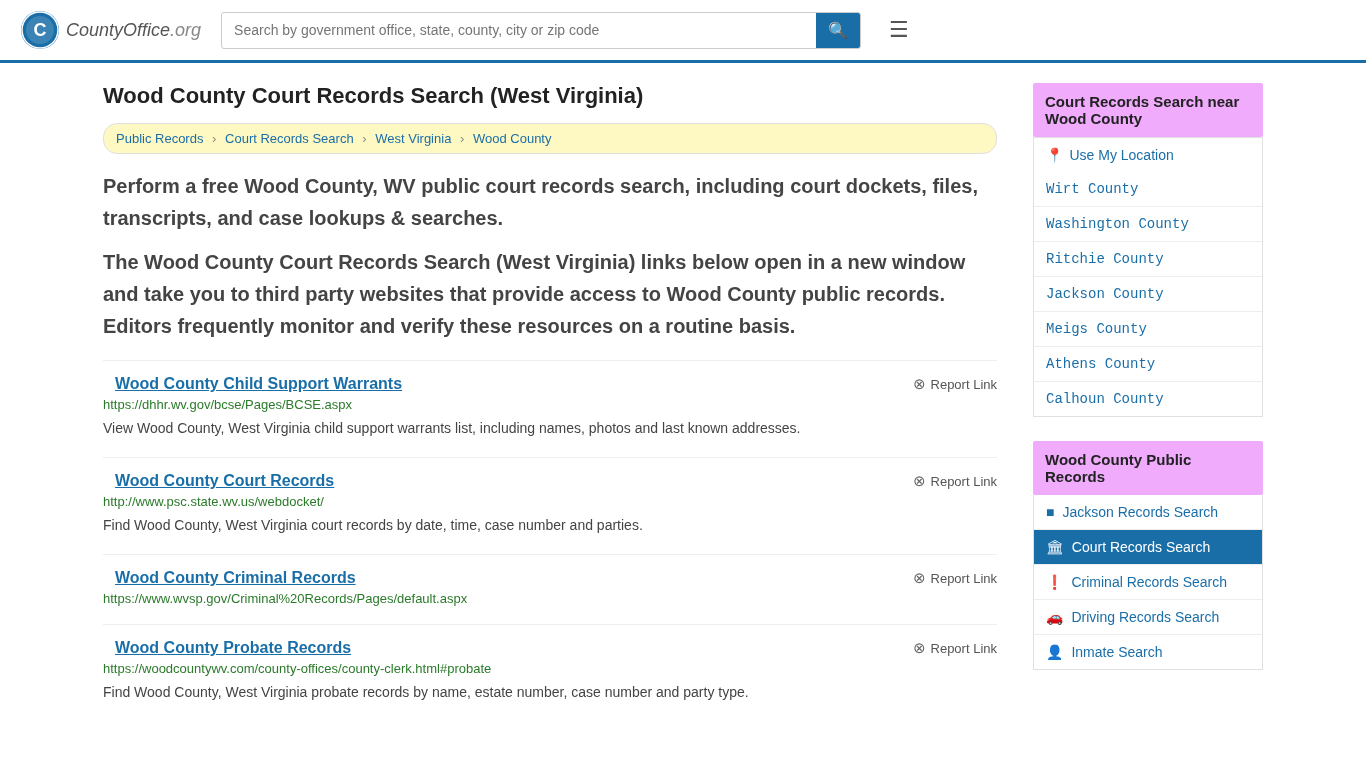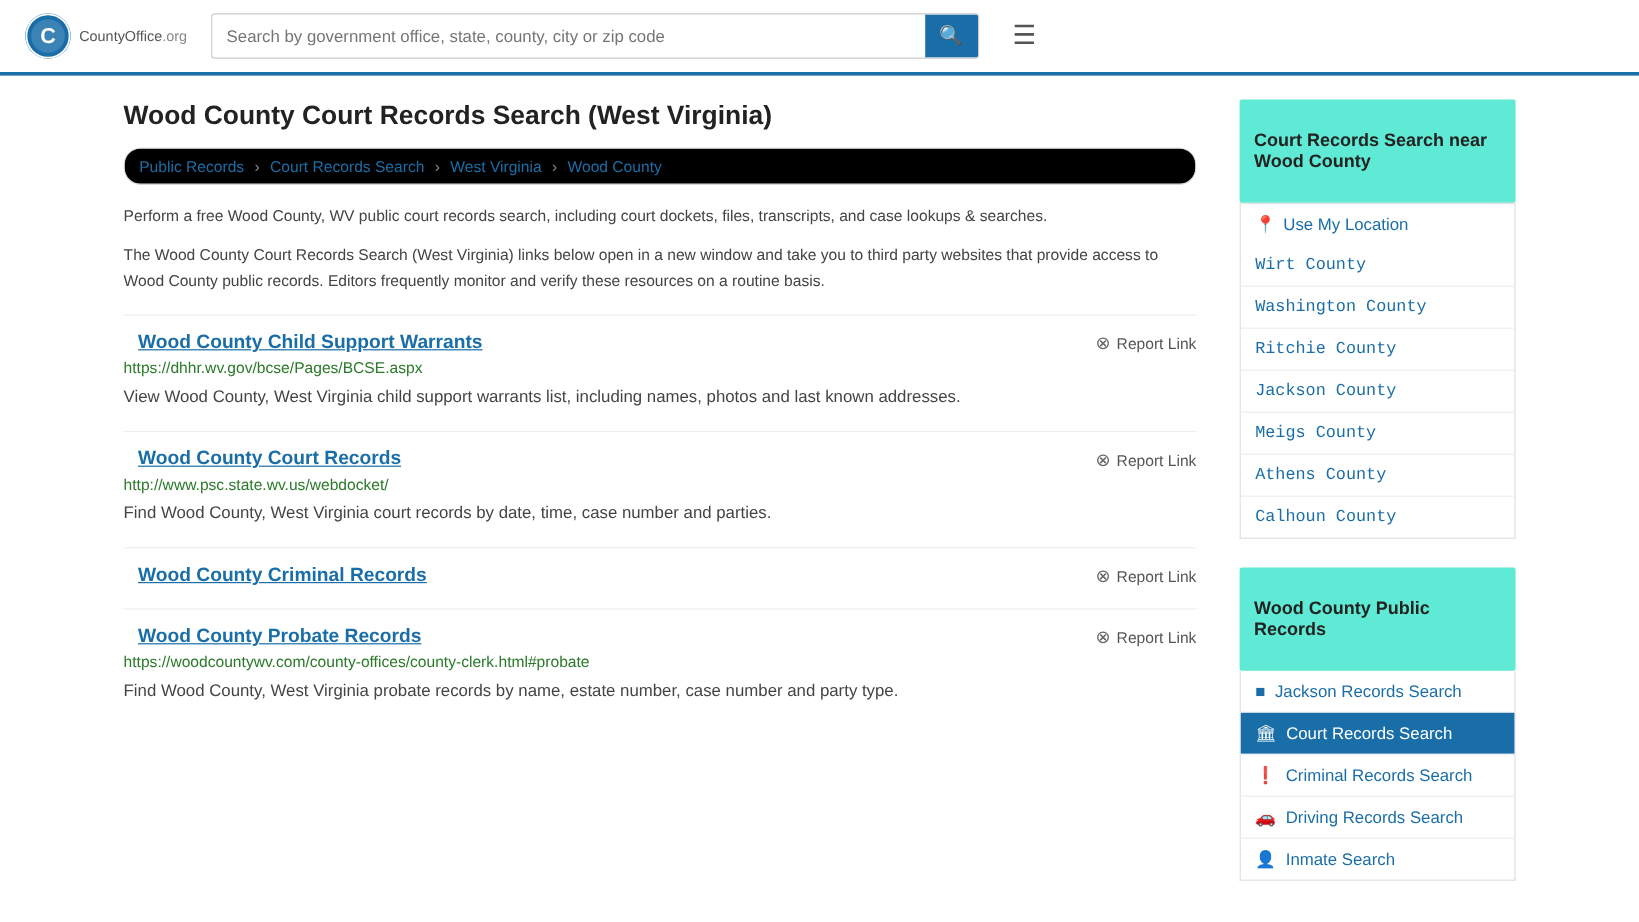--- a/index.html
+++ b/index.html
@@ -18,23 +18,24 @@
       display: flex;
       align-items: center;
       gap: 6px;
       text-decoration: none;
     }
     #logo-icon {
       width: 40px;
       height: 40px;
     }
     #logo-text {
-      font-size: 12px;
+      font-size: 18px;
       font-weight: bold;
       color: #1a6ea8;
+      font-style: italic;
     }
     #logo-text span {
       color: #555;
       font-weight: normal;
     }
     #search-bar {
       flex: 1;
       display: flex;
       align-items: center;
       border: 1px solid #ccc;
@@ -84,40 +85,41 @@
 
     h1 {
       font-size: 22px;
       font-weight: bold;
       color: #222;
       margin-bottom: 14px;
     }
 
     
     #breadcrumb {
-      background: #000000;
+      background: #fef9c3;
       border: 1px solid #e0e0e0;
       padding: 7px 12px;
       font-size: 13px;
       color: #555;
       margin-bottom: 16px;
       border-radius: 14px;
     }
     #breadcrumb a {
       color: #1a6ea8;
       text-decoration: none;
     }
     #breadcrumb .sep { margin: 0 5px; color: #888; }
 
     
     .desc-para {
-      font-size: 13px;
+      font-size: 20px;
       color: #444;
       line-height: 1.6;
       margin-bottom: 12px;
+      font-weight: bold;
     }
     .desc-para a { color: #1a6ea8; }
 
     
     .record-entry {
       margin-top: 18px;
       border-top: 1px solid #eee;
       padding-top: 14px;
     }
     .record-title-row {
@@ -161,22 +163,22 @@
     #right-col {
       width: 230px;
       flex-shrink: 0;
     }
 
     .sidebar-section {
       margin-bottom: 24px;
     }
 
     .sidebar-section-header {
-      background: #5eead4;
-      padding: 26px 12px;
+      background: #f0abfc;
+      padding: 10px 12px;
       font-weight: bold;
       font-size: 15px;
       color: #222;
       border-radius: 2px;
       margin-bottom: 0;
     }
 
     .sidebar-links-list {
       list-style: none;
       border: 1px solid #e0e0e0;
@@ -310,20 +312,21 @@
       <div class="record-desc">Find Wood County, West Virginia court records by date, time, case number and parties.</div>
     </div>
         <div class="record-entry">
       <div class="record-title-row">
         <a class="record-title" href="#">Wood County Criminal Records</a>
         <button class="report-link-btn">
           <span class="cross-icon">⊗</span>
           <span>Report Link</span>
         </button>
       </div>
+      <div class="record-url">https://www.wvsp.gov/Criminal%20Records/Pages/default.aspx</div>
     </div>
         <div class="record-entry">
       <div class="record-title-row">
         <a class="record-title" href="#">Wood County Probate Records</a>
         <button class="report-link-btn">
           <span class="cross-icon">⊗</span>
           <span>Report Link</span>
         </button>
       </div>
       <div class="record-url">https://woodcountywv.com/county-offices/county-clerk.html#probate</div>

